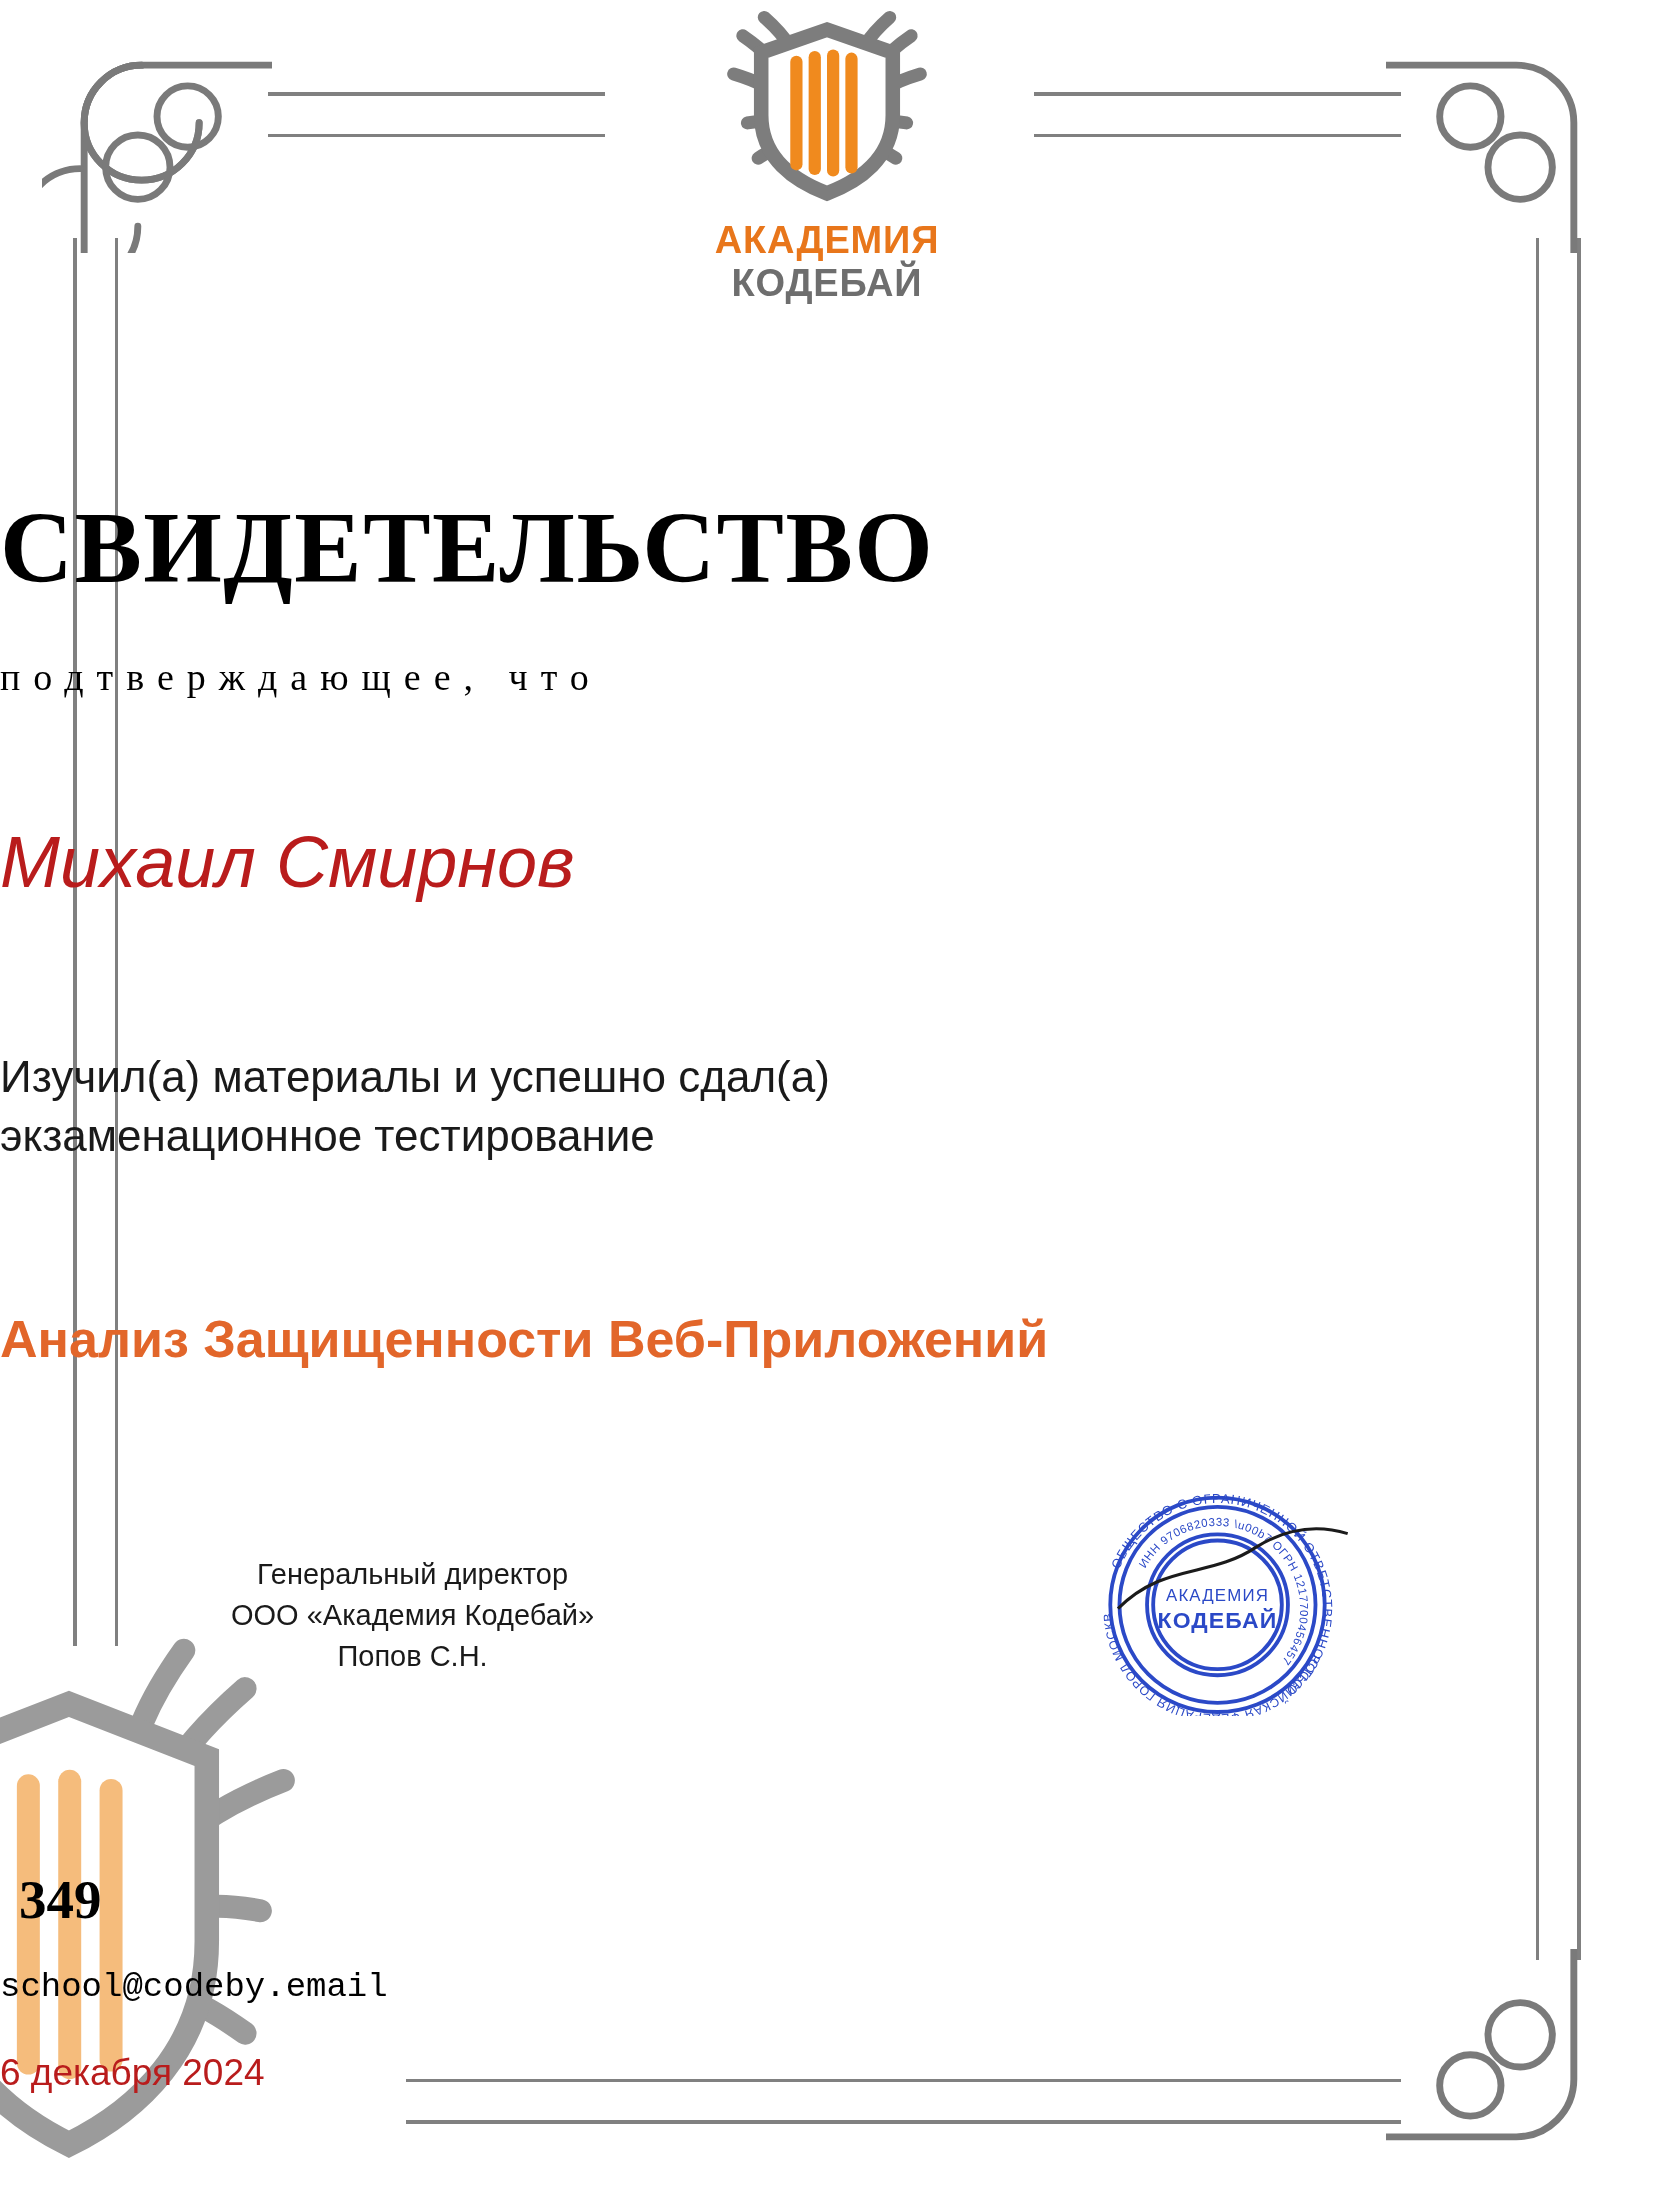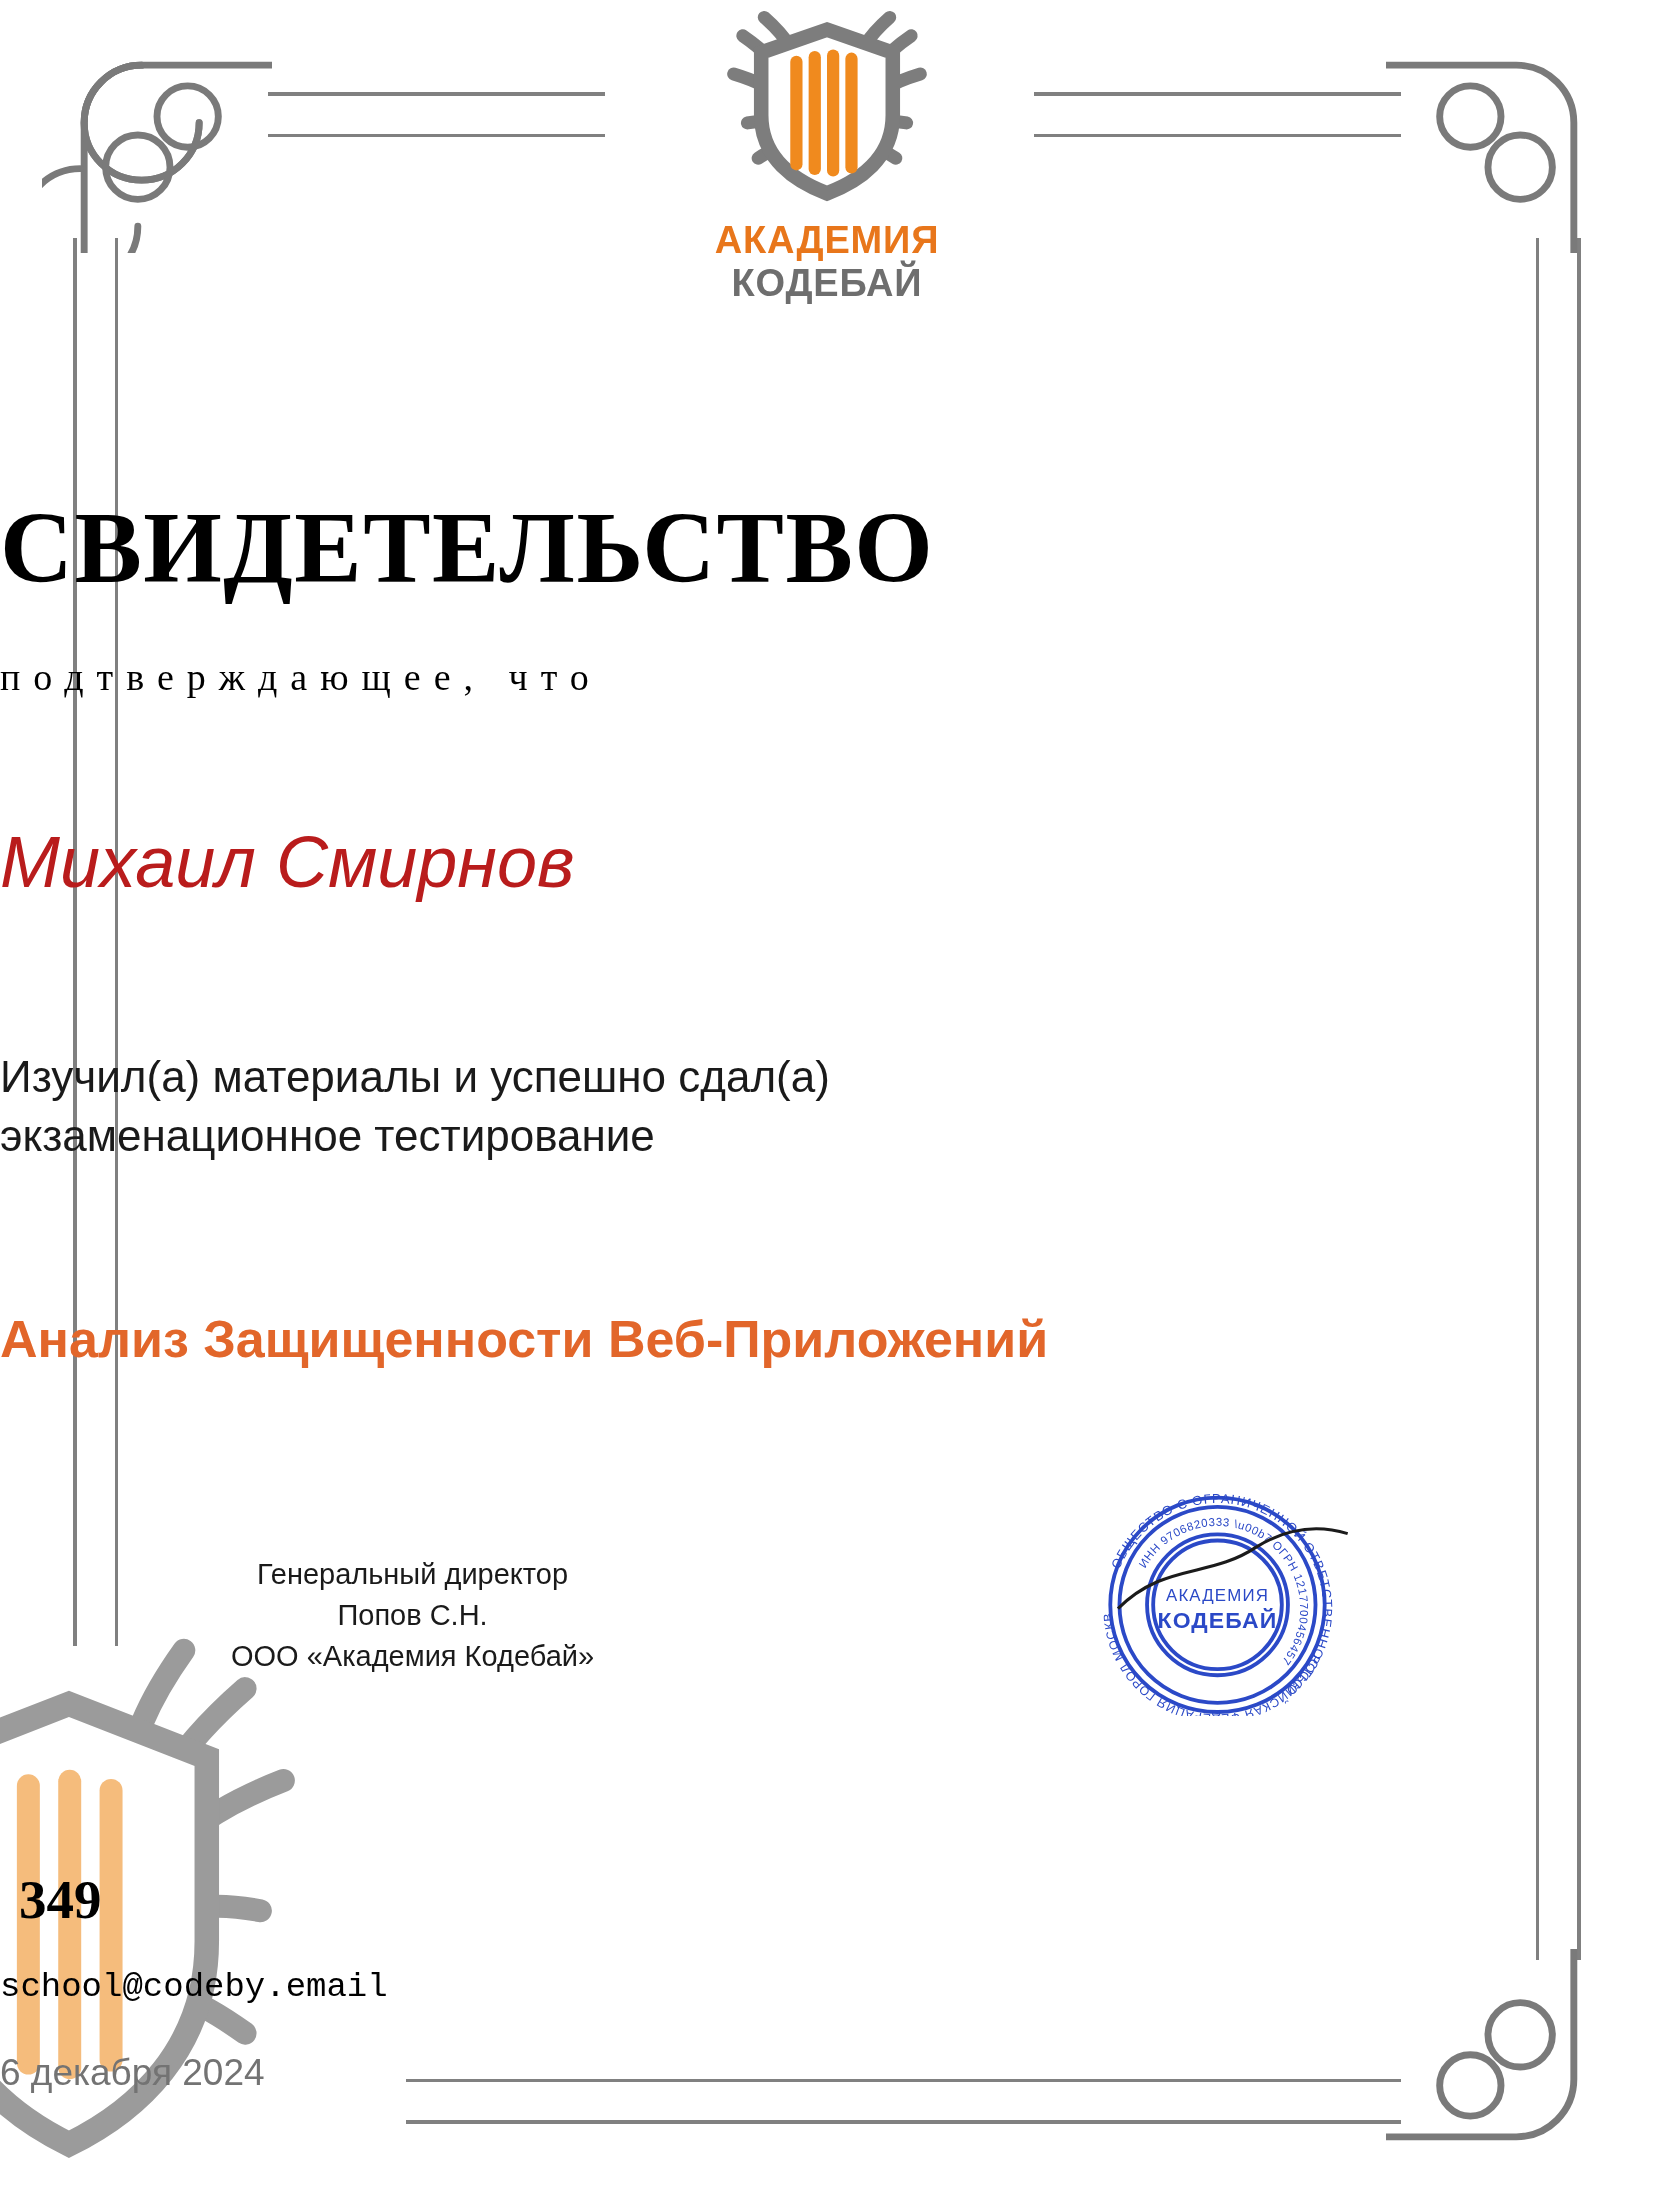--- a/index.html
+++ b/index.html
@@ -137,21 +137,21 @@
     left: 0; top: 1968px; width: 1654px;
     font-family: Liberation Mono, monospace;
     font-size: 34px;
     color: #000000;
   }
   .issue-date {
     position: absolute;
     left: 0; top: 2052px; width: 1382px;
     font-family: "Liberation Sans", sans-serif;
     font-size: 37px;
-    color: #737373;
+    color: #b91c1c;
   }
 
   
   .stamp {
     position: absolute;
     left: 1072px;
     top: 1463px;
     width: 291px;
     height: 253px;
   }
@@ -246,22 +246,22 @@
 
 <div class="desc">
   <div>Изучил(а) материалы и успешно сдал(а)</div>
   <div>экзаменационное тестирование</div>
 </div>
 
 <div class="course">Анализ Защищенности Веб-Приложений</div>
 
 <div class="signatory">
   <div>Генеральный директор</div>
+  <div>ООО «Академия Кодебай»</div>
   <div>Попов С.Н.</div>
-  <div>ООО «Академия Кодебай»</div>
 </div>
 
 <div class="stamp">
   <svg width="291" height="253" viewBox="0 0 380 330">
     <defs>
       <path id="stamp-outer-path" d="M190 190 m-138 0 a138 138 0 1 1 276 0 a138 138 0 1 1 -276 0"></path>
       <path id="stamp-inner-path" d="M190 190 m-108 0 a108 108 0 1 1 216 0 a108 108 0 1 1 -216 0"></path>
     </defs>
     <g fill="none" stroke="#2B49C7" stroke-width="5">
       <circle cx="190" cy="185" r="140"></circle>

